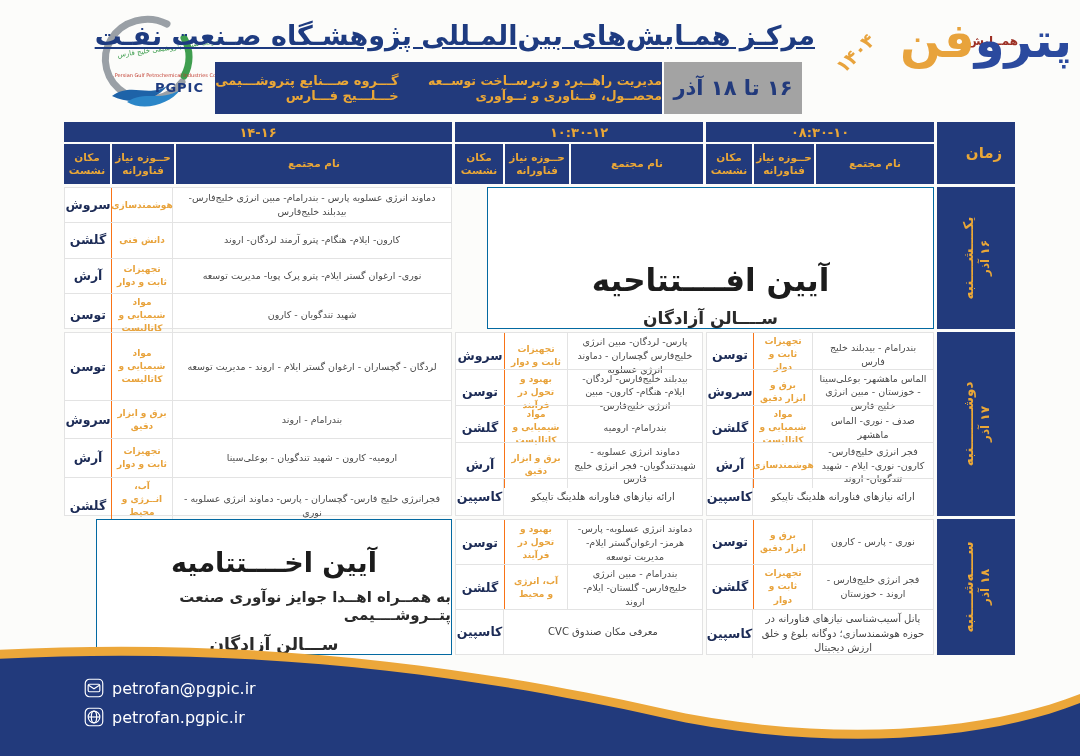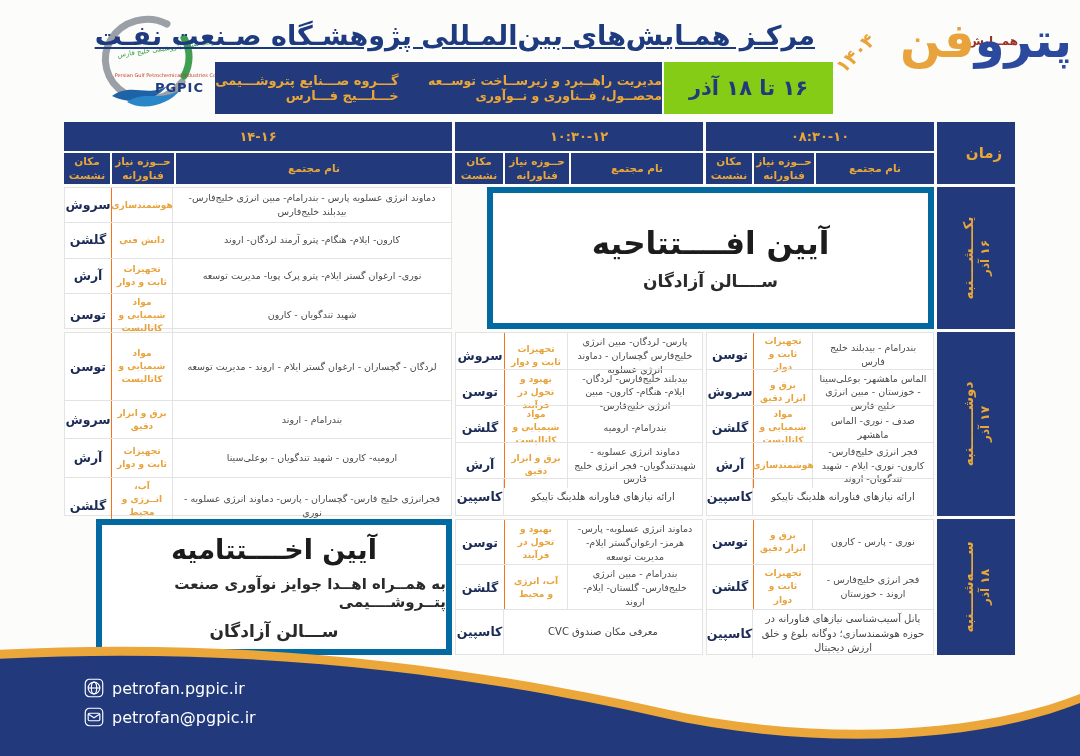--- a/index.html
+++ b/index.html
@@ -14,22 +14,22 @@
     font-size:27px; font-weight:bold; color:#1e3b80; letter-spacing:-1px; white-space:nowrap;text-decoration:underline;
   }
   .dept-bar{
     position:absolute; top:62px; left:215px; width:447px; height:52px;
     background:#223a7c; color:#eaa737; display:flex; 
     align-items:center; justify-content:center; gap:4px;
   }
   .dept-bar .l1{font-size:12.5px; font-weight:bold;}
   .dept-bar .l2{font-size:13px; font-weight:bold; letter-spacing:1px;}
   .date-badge{
-    position:absolute; top:62px; left:664px; width:169px; height:52px;
-    background:#84cc16; color:#223a7c; display:flex; align-items:center; justify-content:center;
+    position:absolute; top:62px; left:664px; width:138px; height:52px;
+    background:#a3a3a3; color:#223a7c; display:flex; align-items:center; justify-content:center;
     font-size:21px; font-weight:bold;
   }
   
   .pgpic{position:absolute; top:10px; left:72px; width:162px; height:106px;}
   .pgpic svg{position:absolute; inset:0;}
   .pgpic .fa{position:absolute; top:34px; right:12px; font-size:7px; color:#3f9e4f; transform:rotate(-8deg); white-space:nowrap;}
   .pgpic .en{position:absolute; top:62px; right:18px; font-size:5px; color:#c0392b; white-space:nowrap;}
   .pgpic .ab{position:absolute; top:70px; right:30px; font-size:13px; font-weight:bold; color:#1e3b80; letter-spacing:1px;}
   
   .petrofan{position:absolute; top:0; left:828px; width:248px; height:120px;}
@@ -40,21 +40,21 @@
   .petrofan .year{position:absolute; top:42px; left:4px; color:#e8a33c; font-size:19px; font-weight:bold; transform:rotate(-45deg);}
   
   .grid{
     position:absolute; top:122px; left:64px; width:951px;
     display:grid; grid-template-columns:78px 228px 248px 388px;
     grid-template-rows:62px 142px 184px 136px; gap:3px;
   }
   .navy{background:#223a7c; color:#eaa737;}
   .timehead{display:flex; align-items:center; justify-content:center; font-size:15px; font-weight:bold;padding-left:16px;}
   .blockhead{display:flex; flex-direction:column; gap:2px; background:#fcfcfa;}
-  .blockhead .tlabel{height:29px; background:#223a7c; color:#eaa737; display:flex; align-items:center; justify-content:center; font-weight:bold; font-size:13px;}
+  .blockhead .tlabel{height:20px; background:#223a7c; color:#eaa737; display:flex; align-items:center; justify-content:center; font-weight:bold; font-size:13px;}
   .ltr{direction:ltr; unicode-bidi:bidi-override;}
   .subrow{flex:1; display:grid; grid-template-columns:1fr var(--need) var(--venue); column-gap:2px; background:#fcfcfa;}
   .subrow div{background:#223a7c; color:#eaa737; display:flex; align-items:center; justify-content:center; text-align:center; font-size:10.5px; font-weight:bold; line-height:1.25; padding:1px 2px;}
   .bA{--need:60px; --venue:46px;}
   .bB{--need:64px; --venue:48px;}
   .bC{--need:62px; --venue:46px;}
   .daycell{display:flex; align-items:center; justify-content:center; overflow:hidden;}
   .vlab{transform:rotate(-90deg); text-align:center; white-space:nowrap;}
   .vlab .dname{font-size:13.5px; font-weight:bold; letter-spacing:1px;}
   .vlab .ddate{font-size:12px; font-weight:bold; margin-top:2px;}
@@ -62,21 +62,21 @@
   .trow{display:grid; grid-template-columns:1fr var(--need) var(--venue); flex:1; min-height:0;}
   .trow.m{grid-template-columns:1fr var(--venue);}
   .trow.tall{flex:1.8;}
   .trow + .trow{border-top:1px solid #e3e3e3;}
   .trow > div{display:flex; align-items:center; justify-content:center; text-align:center; padding:2px 5px; line-height:1.45;}
   .c-name{font-size:9.5px; color:#4a4a4a;}
   .c-name.m{font-size:10px; color:#444;}
   .c-need{font-size:9px; color:#e8a33c; border-left:1px solid #f97316; border-right:1px solid #e3e3e3; font-weight:bold; line-height:1.35;}
   .trow.m .c-venue{border-right:1px solid #e3e3e3;}
   .c-venue{font-size:12.5px; font-weight:bold; color:#1c2b56;}
-  .ceremony{background:#fff; border:6px solid #0369a1; display:flex; flex-direction:column; align-items:center; justify-content:center; gap:10px;margin-left:32px;}
+  .ceremony{background:#fff; border:1px solid #0369a1; display:flex; flex-direction:column; align-items:center; justify-content:flex-end; gap:10px;margin-left:32px;}
   .ceremony .ct{font-size:31px; font-weight:bold; color:#1c1c1c; letter-spacing:-1px;}
   .ceremony .cs{font-size:15px; font-weight:bold; color:#2a2a2a;}
   .ceremony .cv{font-size:17px; font-weight:bold; color:#2a2a2a;}
   .ceremony.closing .ct{font-size:27px;}
   
   .footer{position:absolute; left:0; bottom:0; width:1080px; height:120px;}
   .contact{position:absolute; left:84px; top:678px; direction:ltr; display:flex; flex-direction:column; gap:9px;}
   .contact .line{display:flex; align-items:center; gap:8px; color:#fff; font-size:16px;}
   .contact .ic{width:20px; height:20px; flex:none;}
 </style>
@@ -310,29 +310,29 @@
 
   <svg class="footer" viewBox="0 0 1080 120" preserveAspectRatio="none">
     <path d="M-5,14 C260,0 480,32 660,72 C810,106 980,100 1085,56 L1085,125 L-5,125 Z" fill="#eca73a"></path>
     <path d="M-5,23 C260,9 480,41 660,81 C810,115 980,109 1085,65 L1085,125 L-5,125 Z" fill="#223a7c"></path>
   </svg>
 
   <div class="contact">
     <div class="line">
       <svg class="ic" viewBox="0 0 24 24" fill="none" stroke="#ffffff" stroke-width="1.4">
         <rect x="1.5" y="1.5" width="21" height="21" rx="5"></rect>
+        <rect x="5" y="7.5" width="14" height="9" rx="1.5"></rect>
+        <path d="M5 8.5 L12 13 L19 8.5"></path>
+      </svg>
+      <span>petrofan@pgpic.ir</span>
+    </div>
+    <div class="line">
+      <svg class="ic" viewBox="0 0 24 24" fill="none" stroke="#ffffff" stroke-width="1.4">
+        <rect x="1.5" y="1.5" width="21" height="21" rx="5"></rect>
         <circle cx="12" cy="12" r="7"></circle>
         <ellipse cx="12" cy="12" rx="3.2" ry="7"></ellipse>
         <line x1="5" y1="12" x2="19" y2="12"></line>
       </svg>
       <span>petrofan.pgpic.ir</span>
     </div>
-    <div class="line">
-      <svg class="ic" viewBox="0 0 24 24" fill="none" stroke="#ffffff" stroke-width="1.4">
-        <rect x="1.5" y="1.5" width="21" height="21" rx="5"></rect>
-        <rect x="5" y="7.5" width="14" height="9" rx="1.5"></rect>
-        <path d="M5 8.5 L12 13 L19 8.5"></path>
-      </svg>
-      <span>petrofan@pgpic.ir</span>
-    </div>
   </div>
 
 </div>
 
 </body></html>

